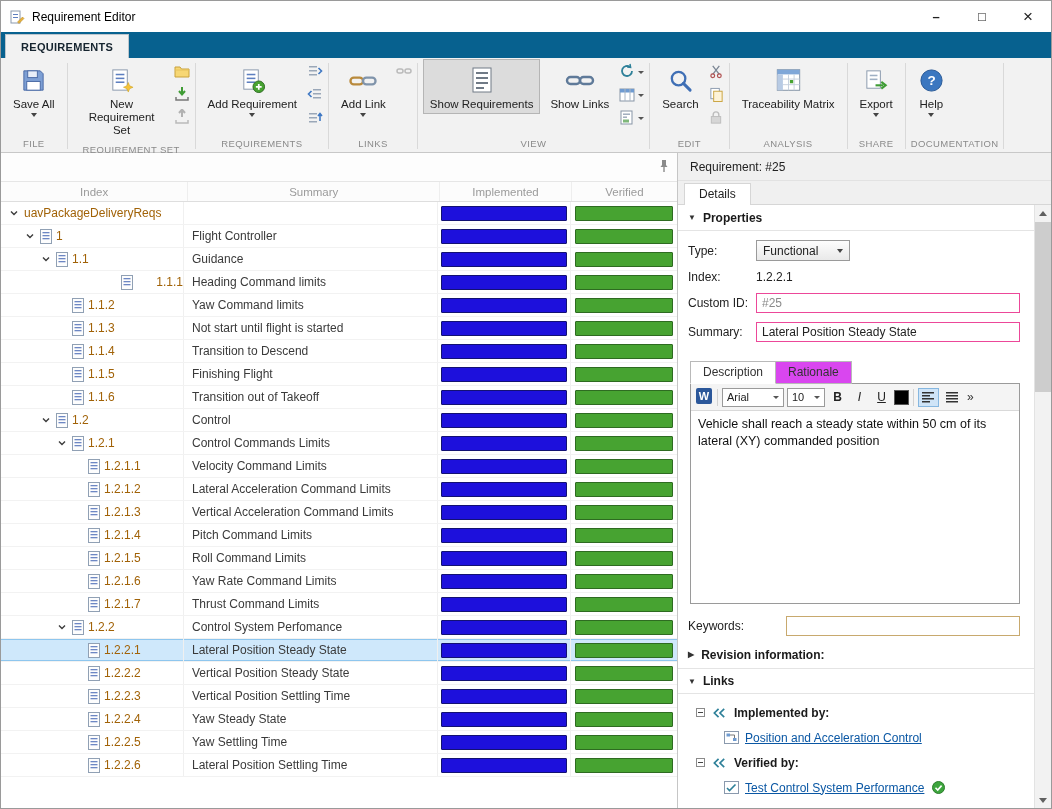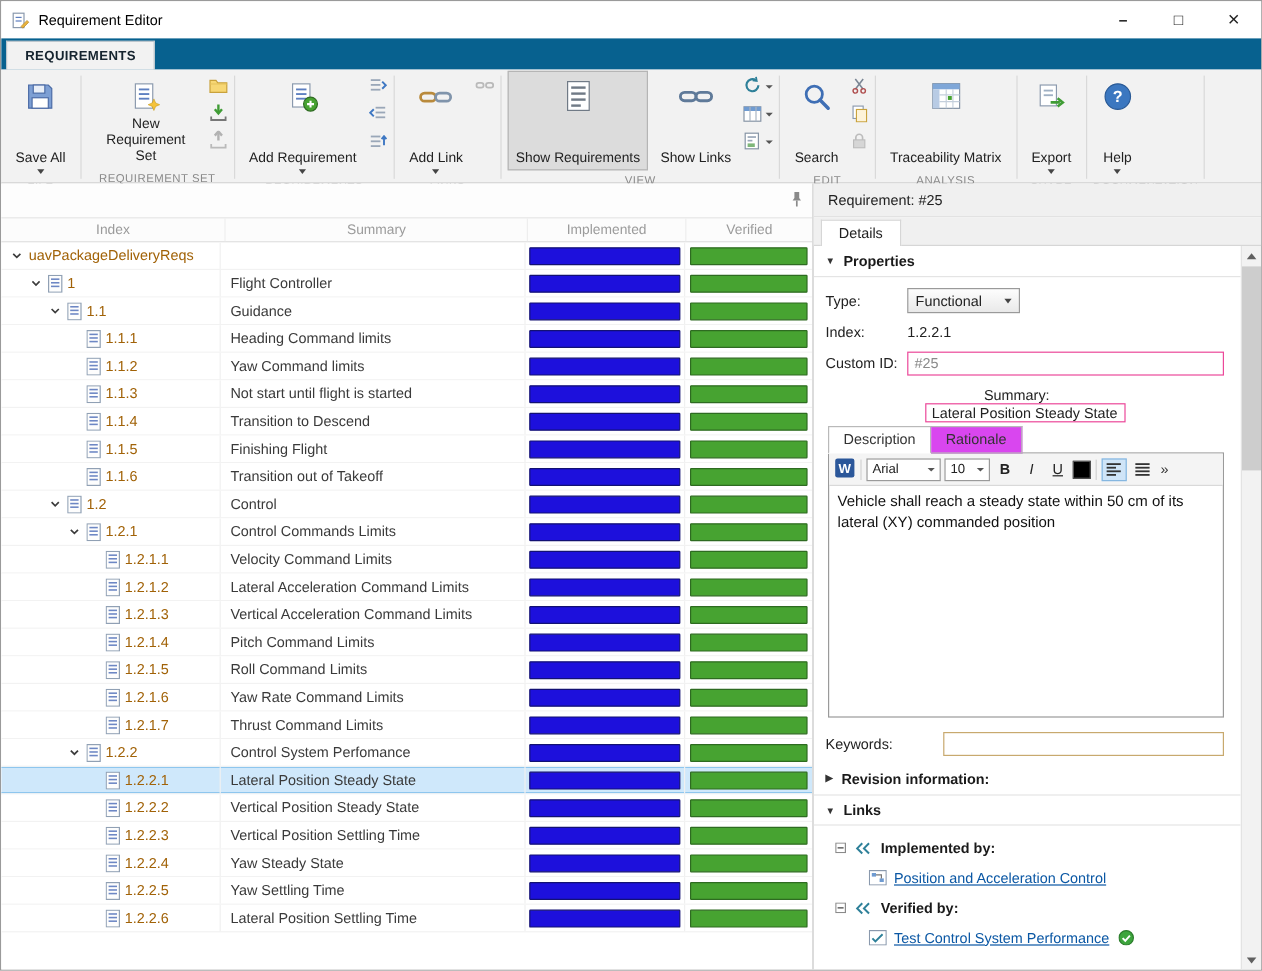--- a/index.html
+++ b/index.html
@@ -31,21 +31,21 @@
   .ribbon{ height:95px; background:#f2f2f2; border-bottom:1px solid #c8c8c8; display:flex; align-items:stretch; }
   .rsection{ display:flex; flex-direction:column; padding:1px 5px 0; }
   .rcontent{ flex:1; display:flex; align-items:flex-start; gap:3px; }
   .slabel{ height:17px; line-height:17px; text-align:center; font-size:9.5px; color:#8a8a8a; letter-spacing:.4px; }
   .rsep{ width:1px; background:#d9d9d9; margin:5px 0 3px; }
   .bigbtn{ display:flex; flex-direction:column; align-items:center; gap:2px; padding:4px 6px 2px;
            border:1px solid transparent; text-align:center; }
   .bigbtn.active{ background:#dcdcdc; border-color:#b5b5b5; }
   .bicon{ display:flex; height:32px; align-items:center; }
   .blabel{ font-size:11.5px; color:#222; line-height:1.15; max-width:84px; }
-  .blabel.nowrap{ white-space:nowrap; max-width:none;margin-top:28px; }
+  .blabel.nowrap{ white-space:nowrap; max-width:none; }
   .caret{ width:0; height:0; border-left:3.5px solid transparent; border-right:3.5px solid transparent;
           border-top:4px solid #444; }
   .minicol{ display:flex; flex-direction:column; gap:6px; padding-top:5px; }
   .minibtn{ display:flex; align-items:center; gap:3px; height:17px; }
   .mcaret{ width:0;height:0;border-left:3px solid transparent;border-right:3px solid transparent;border-top:3.5px solid #555; }
 
   
   .main{ display:flex; height:655px; }
   .left{ flex:1; min-width:0; background:#fff; display:flex; flex-direction:column; }
   .left-top{ height:28px; display:flex; align-items:center; justify-content:flex-end; padding-right:7px; background:#fdfdfd; }
@@ -519,21 +519,21 @@
             </div>
             <div class="tcell cs">Guidance</div>
             <div class="tcell cb">
               <div class="bar impl" style="width: 100%;"></div>
             </div>
             <div class="tcell cv">
               <div class="bar verif" style="width: 100%;"></div>
             </div>
           </div>
           <div class="trow">
-            <div class="tcell ci" style="padding-left: 54px;">
+            <div class="tcell ci" style="padding-left: 84px; justify-content: space-between;">
               <span class="exp-spacer"></span>
               <span class="req-icon">
                 <svg width="13" height="15" viewBox="0 0 13 15">
                   <rect x="0.5" y="0.5" width="11" height="14" fill="#fdfdfd" stroke="#90a0b4"></rect>
                   <rect x="2.5" y="3" width="7" height="1.3" fill="#6d87c4"></rect>
                   <rect x="2.5" y="6" width="7" height="1.3" fill="#6d87c4"></rect>
                   <rect x="2.5" y="9" width="7" height="1.3" fill="#6d87c4"></rect>
                 </svg>
               </span>
               <span class="idx-label">1.1.1</span>
@@ -1024,21 +1024,21 @@
               </div>
             </div>
             <div class="frow">
               <span class="flabel">Index:</span>
               <span class="fvalue">1.2.2.1</span>
             </div>
             <div class="frow">
               <span class="flabel">Custom ID:</span>
               <input class="tinput gray" value="#25" style="">
             </div>
-            <div class="frow" style="margin-bottom:0;flex-direction:column;">
+            <div class="frow" style="margin-bottom:16px;">
               <span class="flabel">Summary:</span>
               <input class="tinput" value="Lateral Position Steady State" style="">
             </div>
           </div>
 
           <div class="dtabs">
             <div class="dtab active">Description</div>
             <div class="dtab inactive">Rationale</div>
           </div>
           <div class="editor">

